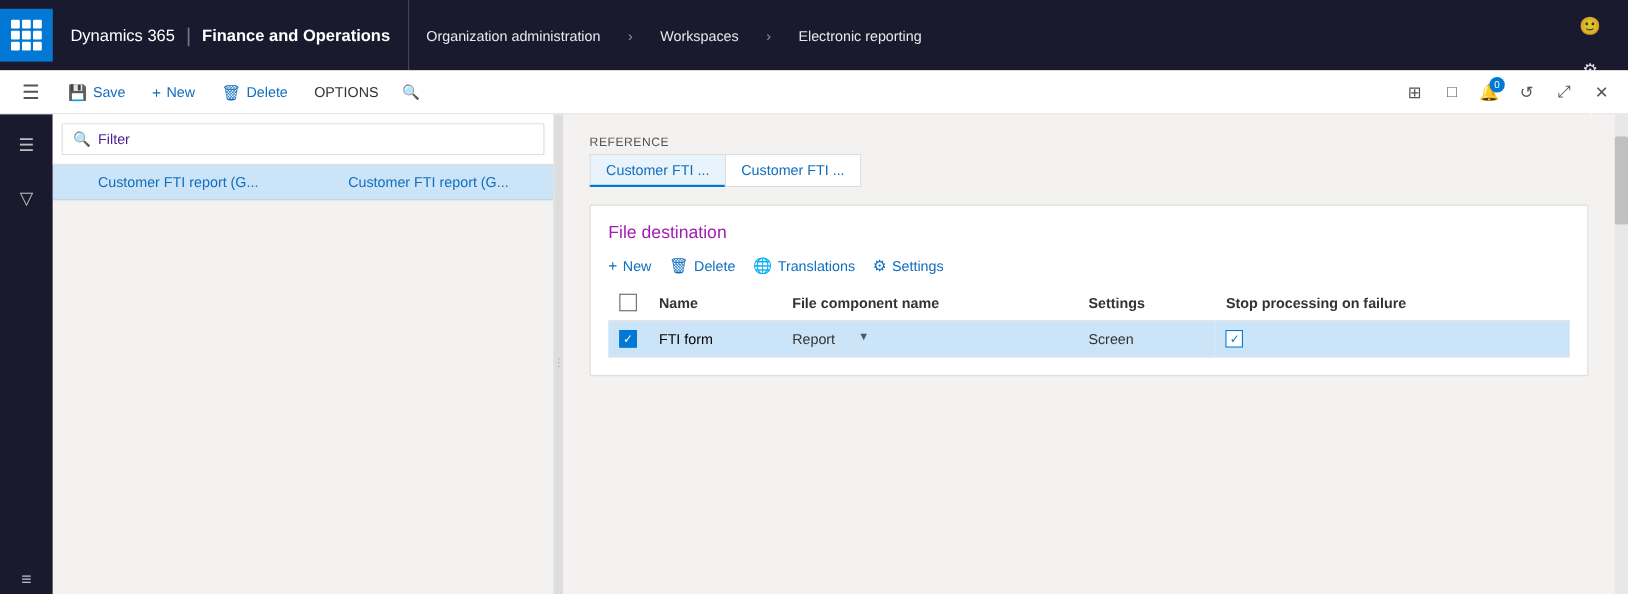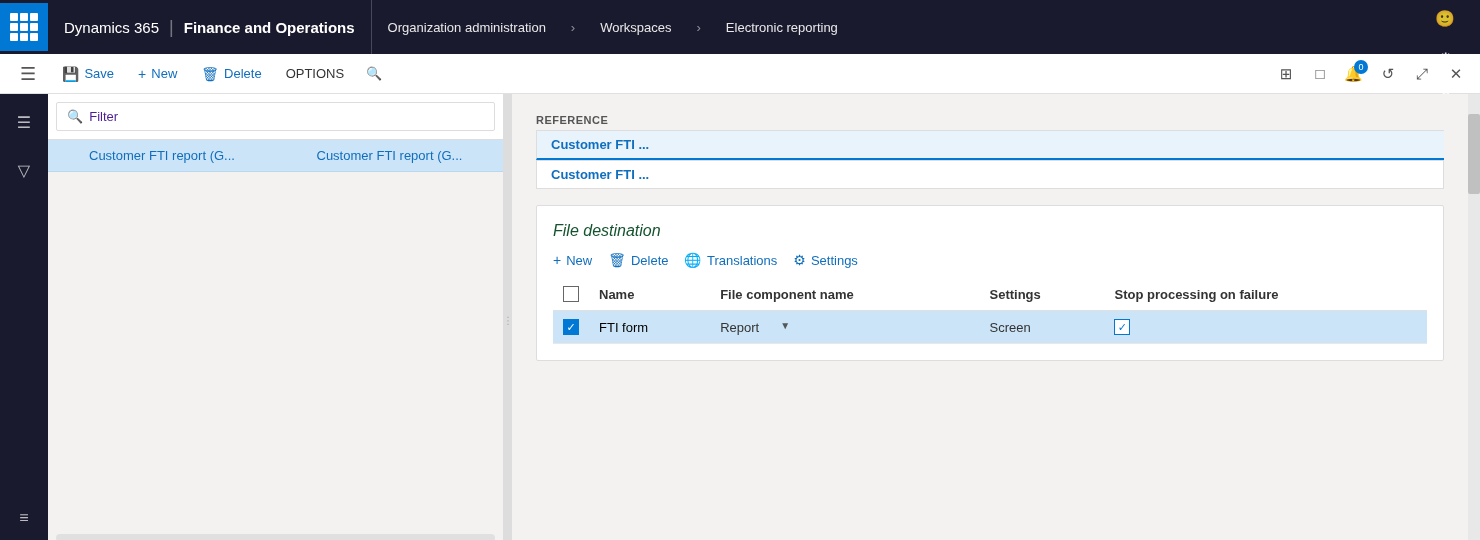--- a/index.html
+++ b/index.html
@@ -2,21 +2,21 @@
 <html><head>
   <meta charset="utf-8">
   <style>
     * { box-sizing: border-box; margin: 0; padding: 0; }
     body { font-family: 'Segoe UI', sans-serif; font-size: 13px; background: #f3f2f1; overflow: hidden; }
 
     
     .top-nav {
       display: flex;
       align-items: center;
-      height: 54px;
+      height: 64px;
       background: #1a1a2e;
       color: white;
     }
     .top-nav-logo {
       width: 48px;
       height: 48px;
       background: #0078d4;
       display: flex;
       align-items: center;
       justify-content: center;
@@ -222,33 +222,31 @@
     .page-title {
       font-size: 28px;
       color: #0078d4;
       font-weight: 300;
       margin-bottom: 16px;
     }
 
     
     .reference-section {
       margin-bottom: 16px;
-      font-weight: bold;
     }
     .reference-label {
       font-size: 11px;
       color: #555;
       margin-bottom: 4px;
       text-transform: uppercase;
       letter-spacing: 0.5px;
     }
     .reference-tabs {
       display: flex;
       gap: 0;
-      flex-direction: column;
     }
     .reference-tab {
       padding: 6px 14px;
       border: 1px solid #ddd;
       background: white;
       font-size: 13px;
       color: #106ebe;
       cursor: pointer;
       border-right: none;
     }
@@ -260,24 +258,23 @@
 
     
     .file-dest-box {
       background: white;
       border: 1px solid #ddd;
       border-radius: 2px;
       padding: 16px;
     }
     .file-dest-title {
       font-size: 16px;
-      color: #14532d;
+      color: #a21caf;
       margin-bottom: 12px;
       font-weight: 400;
-      font-style: italic;
     }
 
     
     .inner-toolbar {
       display: flex;
       align-items: center;
       gap: 16px;
       margin-bottom: 10px;
     }
     .inner-btn {

